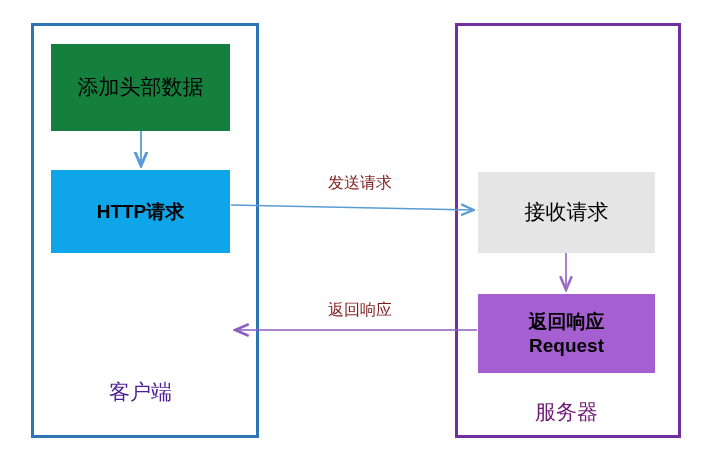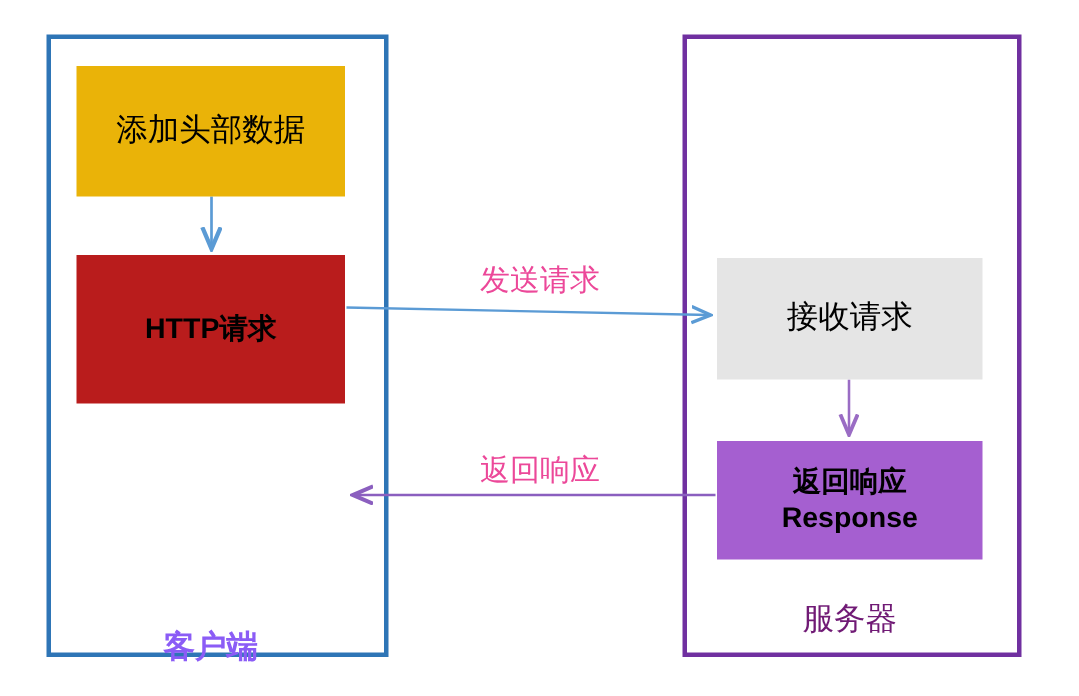--- a/index.html
+++ b/index.html
@@ -65,28 +65,28 @@
   .en-b {
     font-size: 19px;
     font-weight: bold;
   }
 
   #box-add-header {
     left: 51px;
     top: 44px;
     width: 179px;
     height: 87px;
-    background: #eab308;
+    background: #15803d;
   }
   #box-http-request {
     left: 51px;
     top: 170px;
     width: 179px;
-    height: 99px;
-    background: #b91c1c;
+    height: 83px;
+    background: #0ea5e9;
   }
   #box-receive-process {
     left: 51px;
     top: 294px;
     width: 179px;
     height: 79px;
     background: #2E81C4;
   }
   #box-receive-request {
     left: 478px;
@@ -104,36 +104,35 @@
   }
   
   .panel-label {
     position: absolute;
     text-align: center;
     font-size: 21px;
     white-space: nowrap;
   }
   #label-client {
     left: 51px;
-    top: 417px;
-    width: 179px;
-    color: #8b5cf6;
-    font-weight: bold;
+    top: 378px;
+    width: 179px;
+    color: #4c1d95;
   }
   #label-server {
     left: 478px;
     top: 398px;
     width: 177px;
     color: #701a75;
   }
   
   .edge-label {
     position: absolute;
-    font-size: 20px;
-    color: #ec4899;
+    font-size: 16px;
+    color: #7f1d1d;
     white-space: nowrap;
     text-align: center;
   }
   #label-send-request {
     left: 290px;
     top: 173px;
     width: 140px;
   }
   #label-return-response {
     left: 290px;
@@ -200,21 +199,21 @@
     <span class="line cn-b">HTTP请求</span>
   </div>
 
 
   <div class="box" id="box-receive-request">
     <span class="line cn">接收请求</span>
   </div>
 
   <div class="box" id="box-generate-response">
     <span class="line cn-b">返回响应</span>
-    <span class="line en-b">Response</span>
+    <span class="line en-b">Request</span>
   </div>
 
   <div class="edge-label" id="label-send-request">发送请求</div>
   <div class="edge-label" id="label-return-response">返回响应</div>
 
   <div class="panel-label" id="label-client">客户端</div>
   <div class="panel-label" id="label-server">服务器</div>
 
 </div>
 

